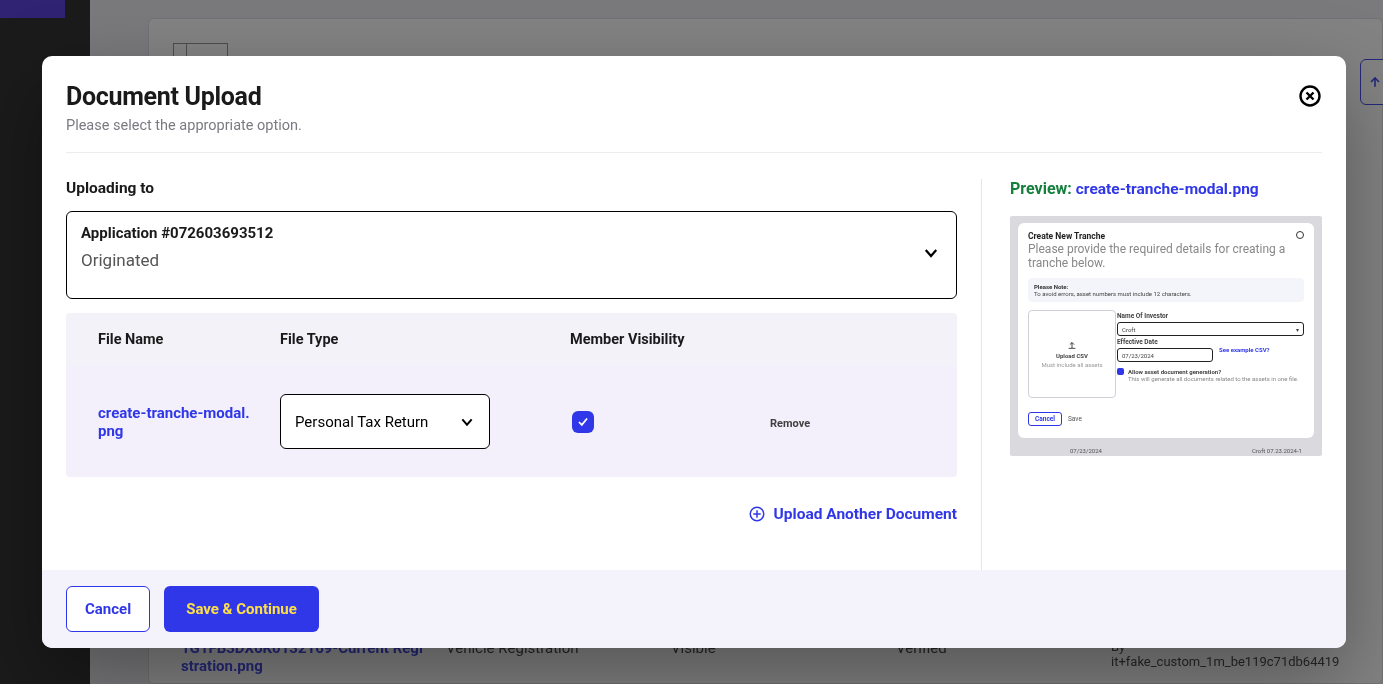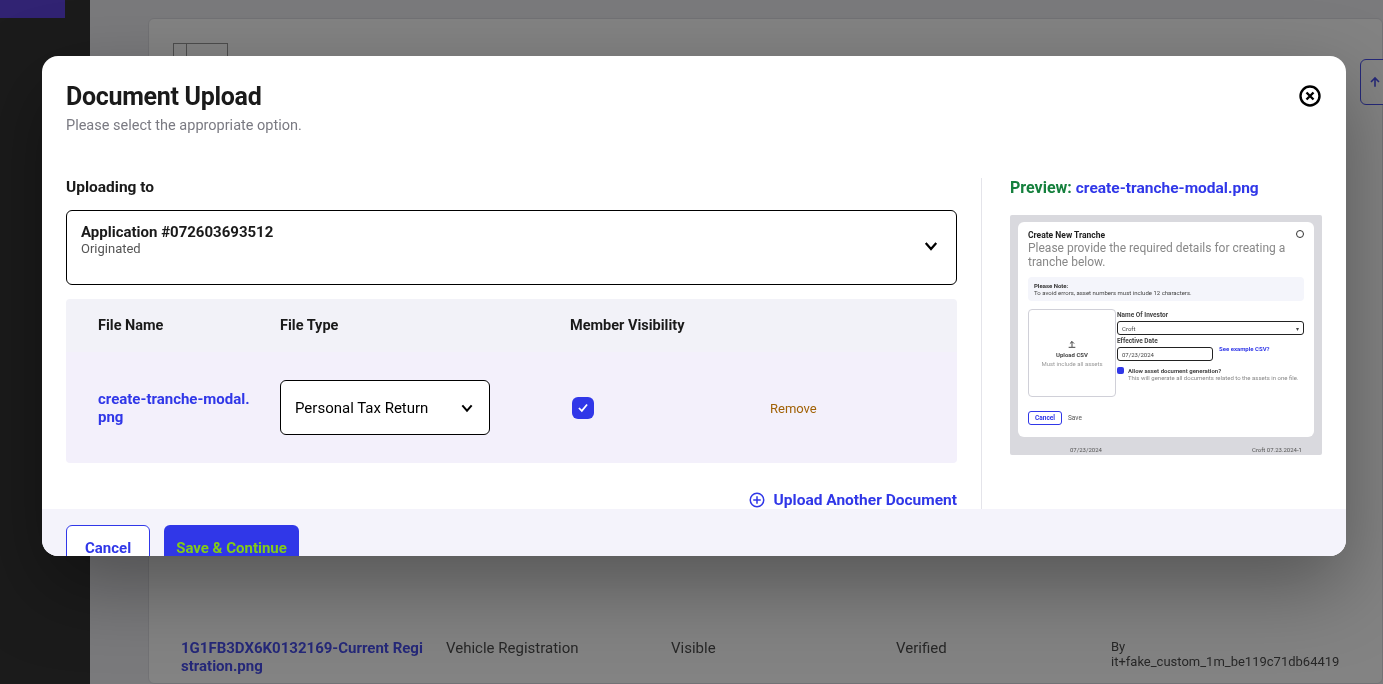--- a/index.html
+++ b/index.html
@@ -22,54 +22,54 @@
   .bg-upload-btn svg { width:16px; height:16px; stroke:#3037e8; }
   .bg-docs { position:absolute; bottom:0; left:0; right:0; padding:0 32px; }
   .bg-row { display:flex; align-items:flex-start; padding:8px 0; font-size:15px; }
   .bg-fn { width:265px; color:#3037e8; font-weight:700; word-break:break-all; padding-right:16px; }
   .bg-ft { width:225px; color:#333; }
   .bg-vis { width:225px; color:#333; }
   .bg-st { width:215px; color:#333; }
   .bg-by { flex:1; color:#333; font-size:13px; word-break:break-all; }
 
   
-  .modal { position:absolute; top:56px; left:42px; width:1304px; height:500px; background:#fff; border-radius:16px; box-shadow:0 30px 80px rgba(0,0,0,0.35); display:flex; flex-direction:column; overflow:hidden;justify-content:space-between; }
+  .modal { position:absolute; top:56px; left:42px; width:1304px; height:592px; background:#fff; border-radius:10px; box-shadow:0 30px 80px rgba(0,0,0,0.35); display:flex; flex-direction:column; overflow:hidden;justify-content:space-between; }
   .modal-header { padding:26px 30px 18px 24px; position:relative; }
   .modal-title { font-size:25px; font-weight:700; color:#1a1a1a; letter-spacing:-0.3px; }
   .modal-sub { font-size:14.5px; color:#7a7a82; margin-top:6px; }
   .modal-close { position:absolute; top:28px; right:24px; width:24px; height:24px; cursor:pointer; }
   .modal-close svg { width:24px; height:24px; }
   .modal-divider { height:1px; background:#ececf0; margin:0 24px; }
 
   .modal-body { flex:1; display:flex; padding:26px 24px 0 24px; gap:0; }
   .left-col { flex:1; padding-right:24px; border-right:1px solid #e4e4ea; }
   .right-col { width:340px; padding-left:28px; }
 
   .section-label { font-size:15.5px; font-weight:700; color:#1a1a1a; margin-bottom:14px; }
 
   .dest-select { border:1.8px solid #000; border-radius:6px; padding:12px 50px 28px 14px; position:relative; cursor:pointer; }
   .dest-title { font-size:15px; font-weight:700; color:#1a1a1a; }
-  .dest-sub { font-size:13px; color:#555; margin-top:0; }
+  .dest-sub { font-size:17px; color:#555; margin-top:8px; }
   .dest-chev { position:absolute; right:16px; top:50%; transform:translateY(-50%); }
   .dest-chev svg { width:18px; height:18px; }
 
   .tbl { margin-top:14px; border-radius:4px; overflow:hidden; }
   .tbl-head { display:flex; background:#f2f2f8; padding:18px 0 18px 32px; font-size:14.5px; font-weight:700; color:#1a1a1a; }
   .col-fn { width:182px; }
   .col-ft { width:290px; }
   .col-mv { width:200px; }
   .col-act { flex:1; }
   .tbl-row { display:flex; align-items:center; background:#f3f0fb; padding:28px 0 28px 32px; }
   .file-link { color:#3037e8; font-weight:700; font-size:15px; word-break:break-all; padding-right:24px; }
   .ft-select { border:1.8px solid #000; border-radius:6px; height:55px; width:210px; display:flex; align-items:center; justify-content:space-between; padding:0 14px; font-size:15px; cursor:pointer; background:#fff; }
   .ft-select svg { width:16px; height:16px; }
   .chk-wrap { width:200px; display:flex; align-items:center; }
   .chk { width:22px; height:22px; border-radius:6px; background:#3037e8; display:flex; align-items:center; justify-content:center; cursor:pointer; margin-left:2px; }
   .chk svg { width:14px; height:14px; stroke:#fff; stroke-width:3; }
-  .remove { color:#a16207; font-weight:400; font-size:13px; cursor:pointer; }
+  .remove { color:#404040; font-weight:700; font-size:11px; cursor:pointer; }
 
   .upload-another { display:flex; align-items:center; justify-content:flex-end; gap:8px; color:#3037e8; font-weight:700; font-size:15.5px; margin-top:28px; cursor:pointer; }
   .upload-another svg { width:18px; height:18px; }
 
   .preview-label { font-size:16px; font-weight:700; color:#15803d;margin-top:44px; }
   .preview-fn { color:#3037e8; }
   .preview-box { margin-top:18px; width:312px; height:240px; background:#d9d9de; position:relative; border-radius:2px; overflow:hidden; }
 
   
   .pv-modal { position:absolute; top:7px; left:8px; right:8px; bottom:18px; background:#fff; border-radius:6px; padding:8px 10px; font-size:7px; color:#444; }
@@ -89,21 +89,21 @@
   .pv-footer { display:flex; gap:6px; margin-top:14px; align-items:center; }
   .pv-cancel { border:1px solid #3037e8; color:#3037e8; border-radius:3px; padding:2px 6px; font-size:6.5px; font-weight:700; }
   .pv-save { font-size:6.5px; color:#555; }
   .pv-close { position:absolute; top:8px; right:10px; width:8px; height:8px; border:1px solid #333; border-radius:50%; }
   .pv-bottom-strip { position:absolute; bottom:2px; left:60px; right:20px; display:flex; justify-content:space-between; font-size:6px; color:#555; }
 
   
   .modal-footer { background:#f4f3fb; padding:16px 24px; display:flex; gap:14px; align-items:center; }
   .btn { border-radius:6px; font-weight:700; font-size:15px; height:46px; display:flex; align-items:center; justify-content:center; cursor:pointer; }
   .btn-cancel { border:1.6px solid #3037e8; color:#3037e8; background:#fff; padding:0 18px; }
-  .btn-save { background:#3037e8; color:#84cc16; padding:0 12px; border:none; }
+  .btn-save { background:#3037e8; color:#fde047; padding:0 22px; border:none; }
 </style>
 </head>
 <body>
 
 <div class="bg-dark-col"></div>
 <div class="bg-sidebar-stub"></div>
 <div class="bg-page">
   <div class="bg-card">
     <div class="bg-card-top">
       <div class="bg-thumb"></div>

